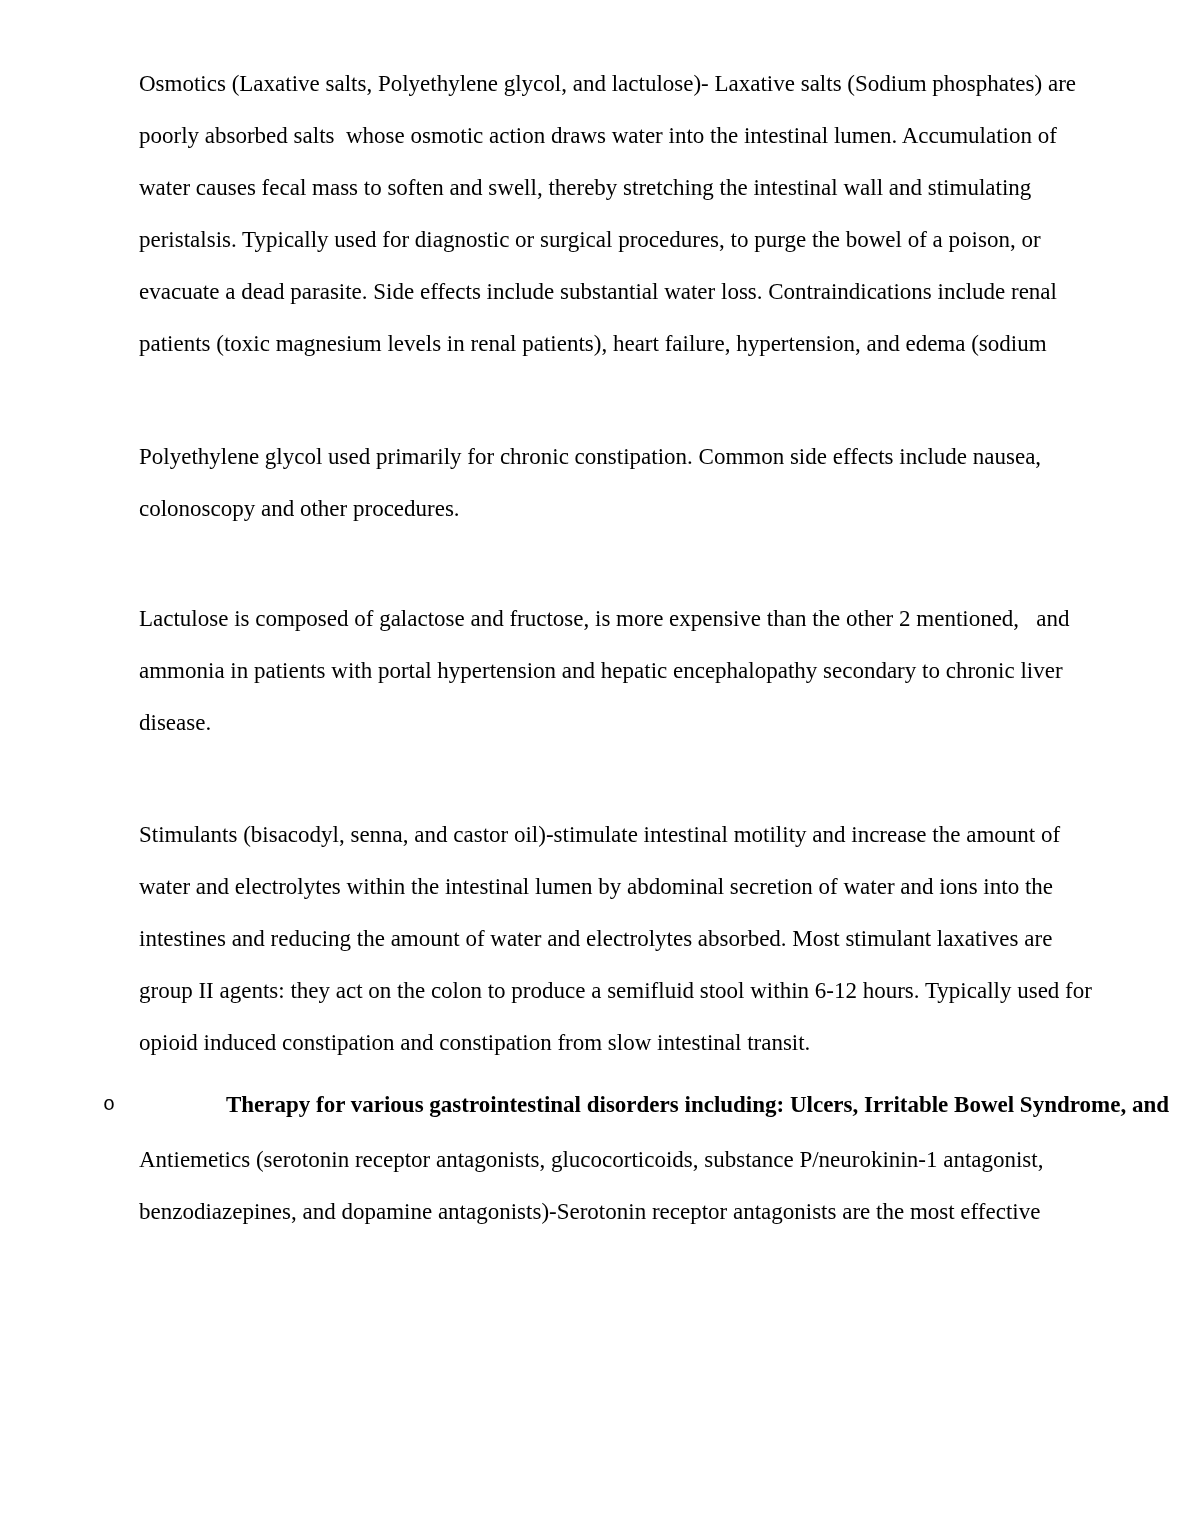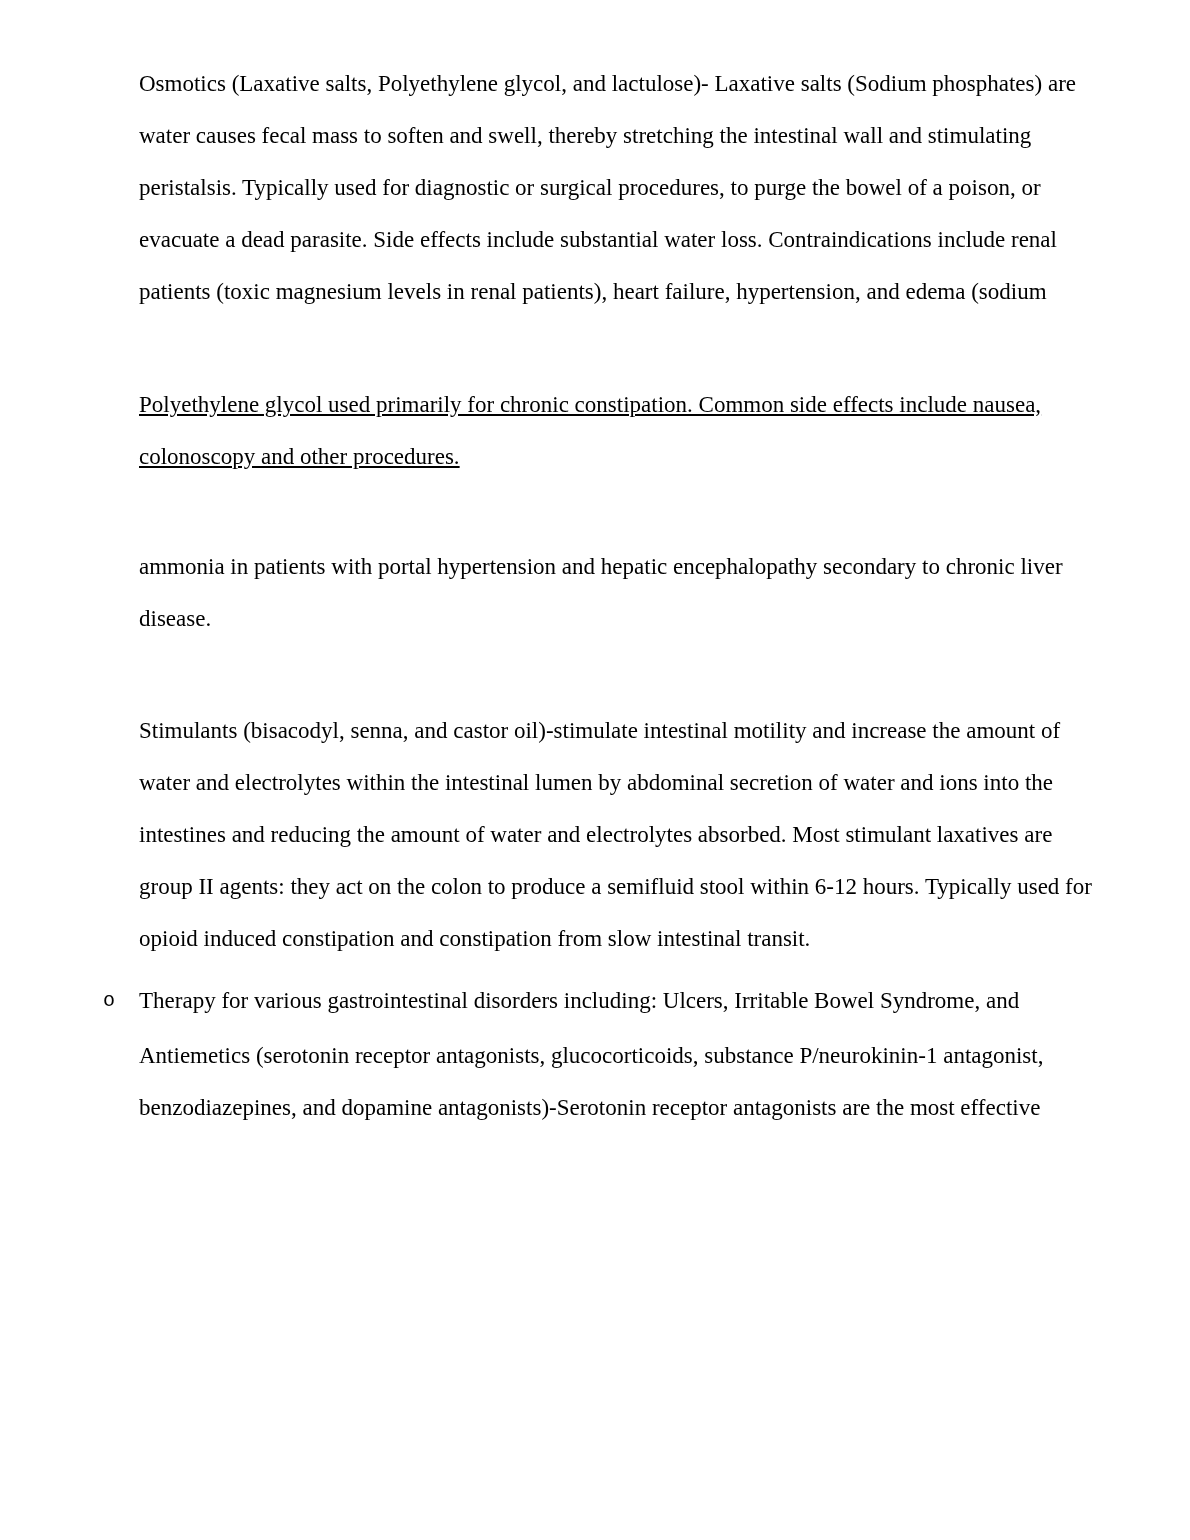--- a/index.html
+++ b/index.html
@@ -18,23 +18,23 @@
     top:58px;
     width:1030px;
   }
   .para{margin:0;padding:0;}
   .line{
     font-size:23px;
     line-height:52px;
     height:52px;
     white-space:pre;
   }
-  .bold .line, .line.bold{font-weight:normal;}
+  .bold .line, .line.bold{font-weight:bold;text-align:right;}
   .para-osmotics{margin-bottom:61px;}
-  .para-peg{margin-bottom:58px;text-decoration:underline;}
+  .para-peg{margin-bottom:58px;}
   .para-lactulose{margin-bottom:60px;}
   .para-stimulants{margin-bottom:10px;}
   .para-gi-heading{margin-bottom:3px;position:relative;}
   .bullet-marker{
     position:absolute;
     left:-36px;
     top:0;
     height:52px;
     line-height:52px;
     font-family:"Liberation Mono","DejaVu Sans Mono",monospace;
@@ -44,32 +44,34 @@
   }
 </style>
 </head>
 <body>
 
 <div class="page">
   <div class="content">
 
     <div class="para para-osmotics">
       <div class="line">Osmotics (Laxative salts, Polyethylene glycol, and lactulose)- Laxative salts (Sodium phosphates) are</div>
+      <div class="line">poorly absorbed salts  whose osmotic action draws water into the intestinal lumen. Accumulation of</div>
       <div class="line">water causes fecal mass to soften and swell, thereby stretching the intestinal wall and stimulating</div>
       <div class="line">peristalsis. Typically used for diagnostic or surgical procedures, to purge the bowel of a poison, or</div>
       <div class="line">evacuate a dead parasite. Side effects include substantial water loss. Contraindications include renal</div>
       <div class="line">patients (toxic magnesium levels in renal patients), heart failure, hypertension, and edema (sodium</div>
     </div>
 
     <div class="para para-peg">
       <div class="line">Polyethylene glycol used primarily for chronic constipation. Common side effects include nausea,</div>
       <div class="line">colonoscopy and other procedures.</div>
     </div>
 
     <div class="para para-lactulose">
+      <div class="line">Lactulose is composed of galactose and fructose, is more expensive than the other 2 mentioned,   and</div>
       <div class="line">ammonia in patients with portal hypertension and hepatic encephalopathy secondary to chronic liver</div>
       <div class="line">disease.</div>
     </div>
 
     <div class="para para-stimulants">
       <div class="line">Stimulants (bisacodyl, senna, and castor oil)-stimulate intestinal motility and increase the amount of</div>
       <div class="line">water and electrolytes within the intestinal lumen by abdominal secretion of water and ions into the</div>
       <div class="line">intestines and reducing the amount of water and electrolytes absorbed. Most stimulant laxatives are</div>
       <div class="line">group II agents: they act on the colon to produce a semifluid stool within 6-12 hours. Typically used for</div>
       <div class="line">opioid induced constipation and constipation from slow intestinal transit.</div>

